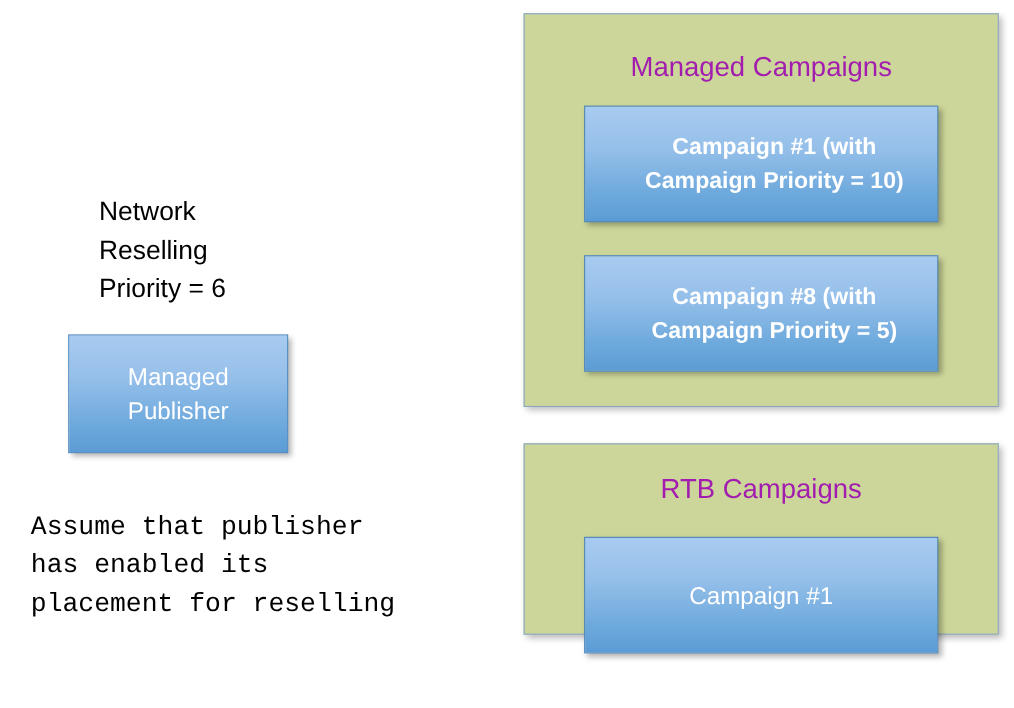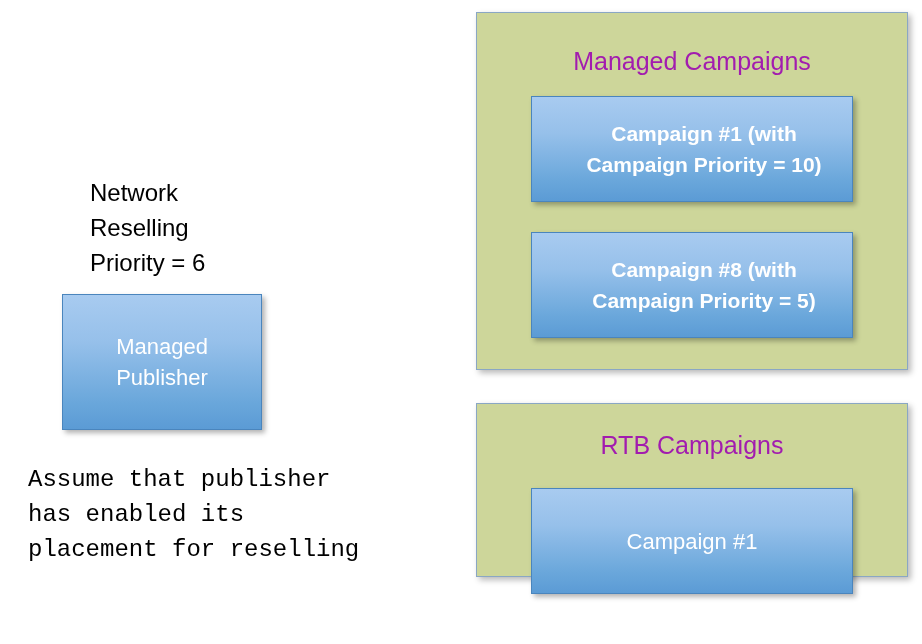--- a/index.html
+++ b/index.html
@@ -58,23 +58,23 @@
     color: #ffffff;
   }
   .blue-box .box-label {
     white-space: pre-line;
     display: block;
     width: 100%;
   }
 
   #managed-publisher-box {
     left: 62px;
-    top: 294px;
+    top: 304px;
     width: 200px;
-    height: 136px;
+    height: 108px;
   }
   #managed-publisher-box .box-label {
     font-size: 22px;
     line-height: 31px;
     font-weight: 400;
   }
 
   .campaign-box {
     left: 54px;          
     width: 322px;

